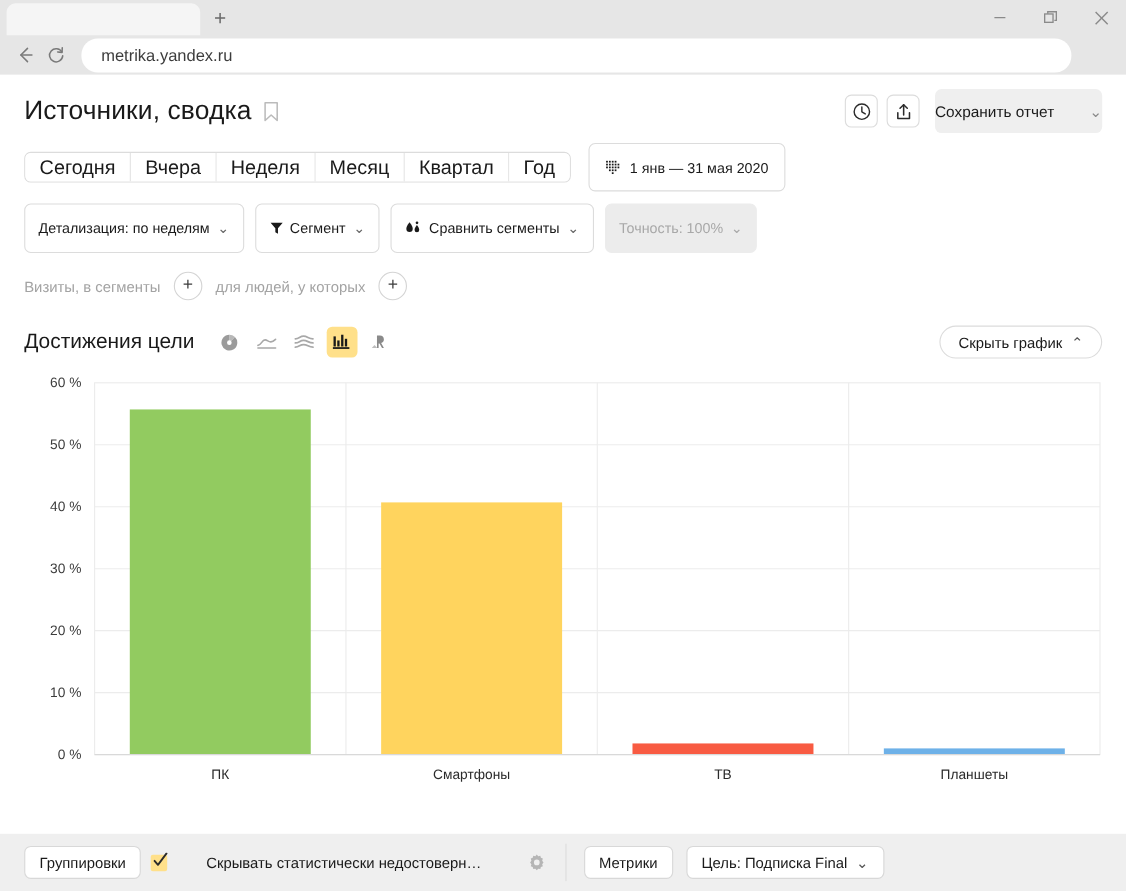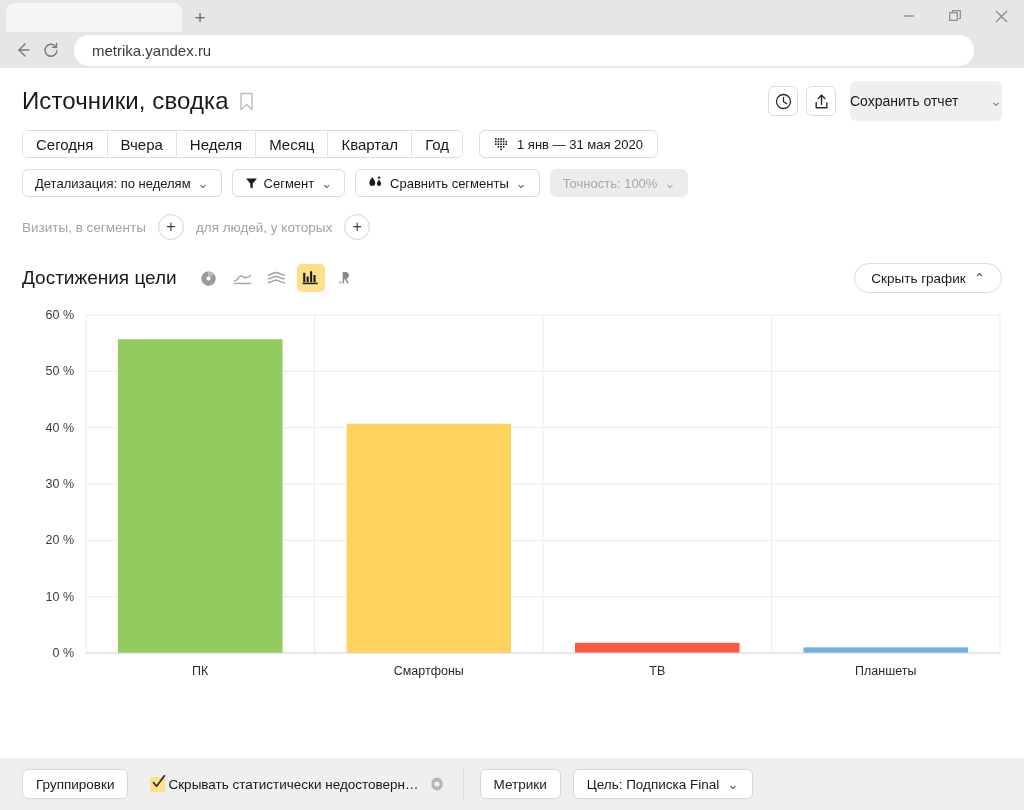--- a/index.html
+++ b/index.html
@@ -124,48 +124,48 @@
     display: flex;
     border: 1px solid #dcdcdc;
     border-radius: 6px;
     overflow: hidden;
     height: 28px;
     background: #fff;
   }
   .seg-item {
     padding: 0 13px;
     display: flex; align-items: center;
-    font-size: 15px;
+    font-size: 18px;
     color: #1a1a1a;
     border-right: 1px solid #e2e2e2;
     background: #fff;
     white-space: nowrap;
   }
   .seg-item:last-child { border-right: none; }
   .date-btn {
     margin-left: 16px;
-    height: 28px;
+    height: 44px;
     border: 1px solid #dcdcdc;
     border-radius: 6px;
     background: #fff;
     display: flex; align-items: center;
     padding: 0 14px;
     font-size: 13px;
     color: #1a1a1a;
     white-space: nowrap;
   }
   .date-btn .cal { margin-right: 9px; display: flex; }
 
   
   .filter-row {
     display: flex; align-items: center;
     margin-top: 11px;
   }
   .pill {
-    height: 28px;
+    height: 45px;
     border: 1px solid #dcdcdc;
     border-radius: 6px;
     background: #fff;
     display: flex; align-items: center;
     padding: 0 12px;
     font-size: 13px;
     color: #1a1a1a;
     margin-right: 10px;
     white-space: nowrap;
   }
@@ -256,21 +256,22 @@
     background: #fff;
     display: flex; align-items: center;
     padding: 0 13px;
     font-size: 13.5px;
     color: #1a1a1a;
     white-space: nowrap;
   }
   .fbtn .chev { margin-left: 8px; color: #555; }
   .check-wrap {
     display: flex; align-items: center;
-    margin-left: 22px;
+    margin-left: 9px;
+    gap: 32px;
   }
   .checkbox {
     width: 15px; height: 15px;
     background: #ffe08a;
     border-radius: 2px;
     position: relative;
     margin-right: 3px;
     flex: none;
   }
   .check-label {

